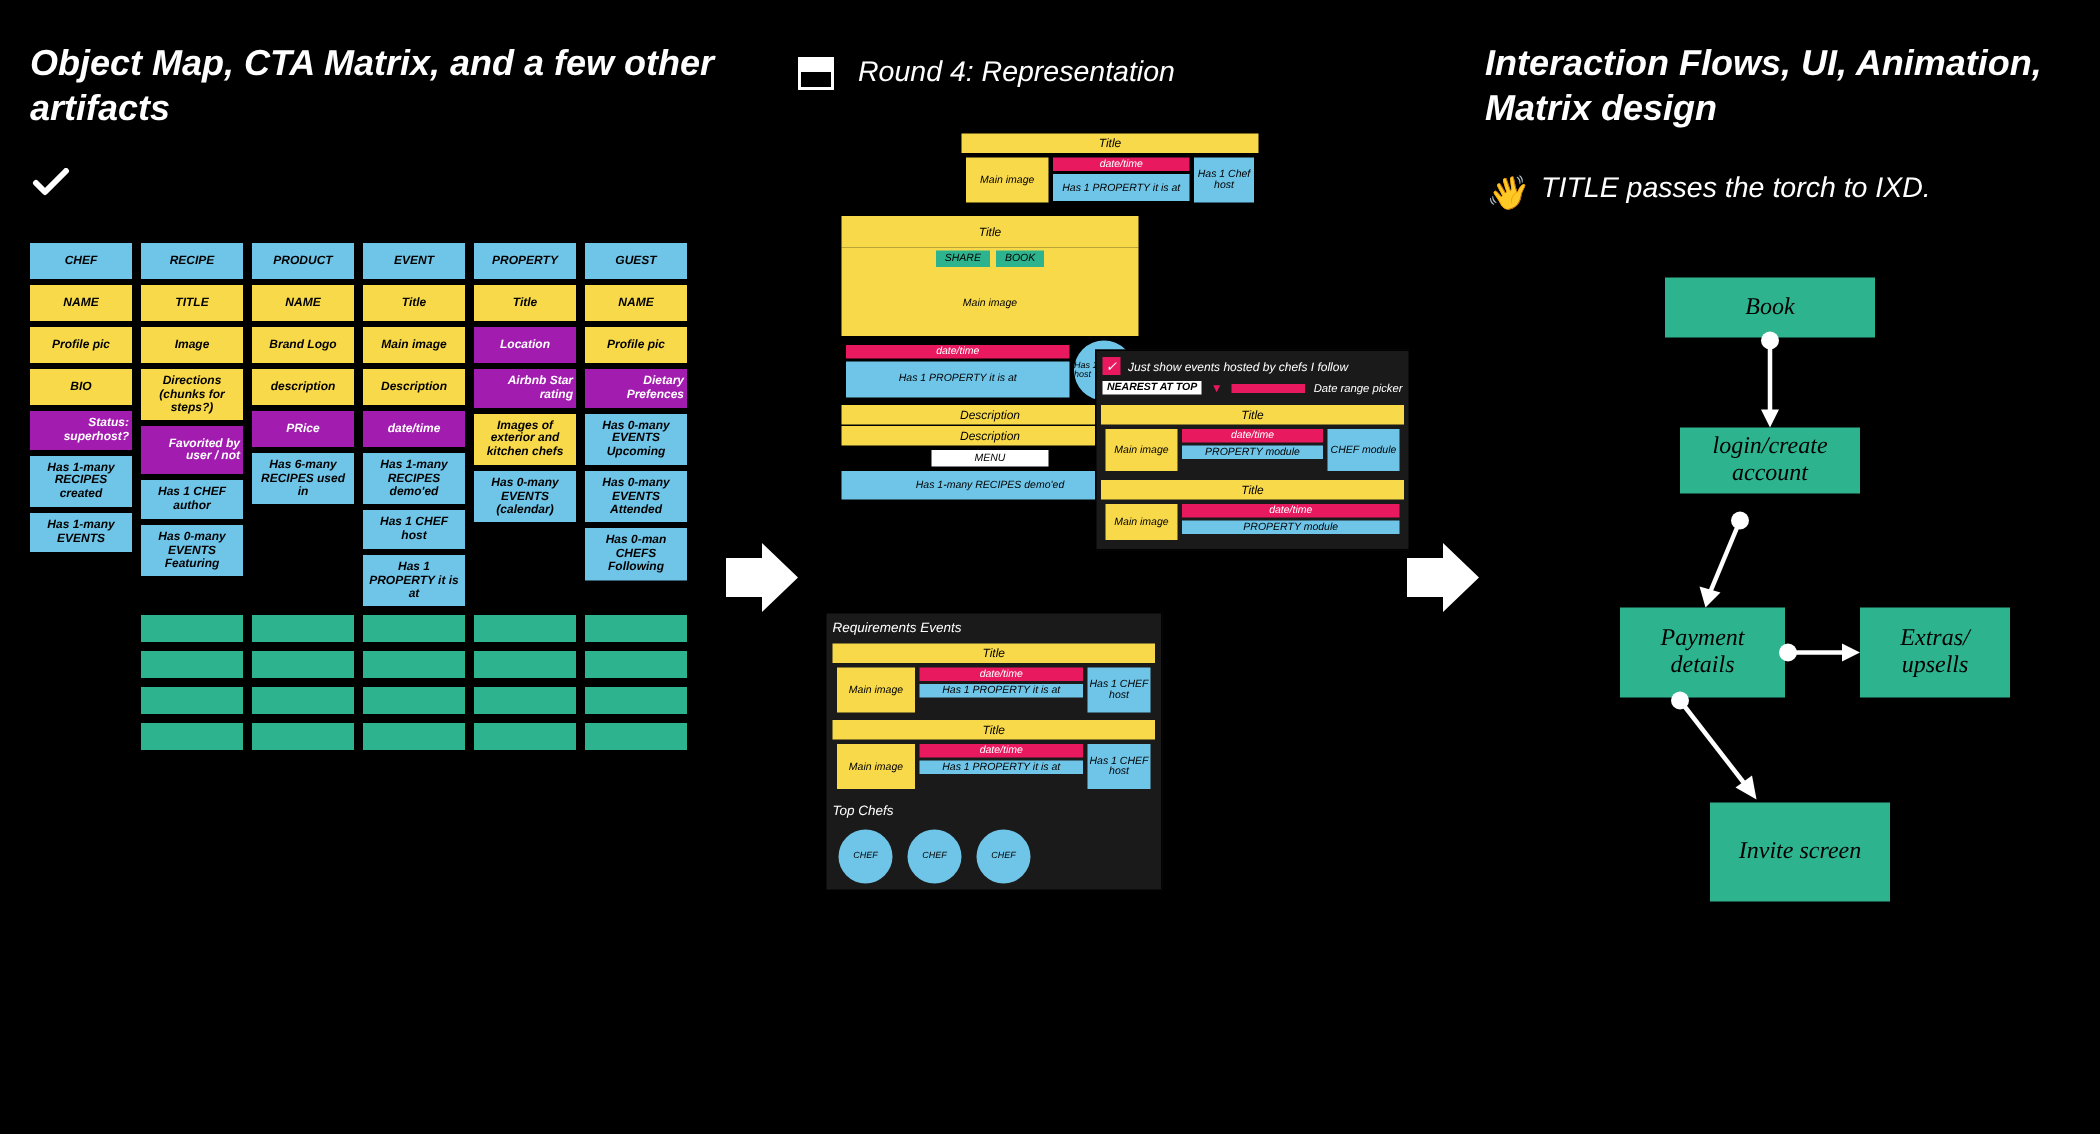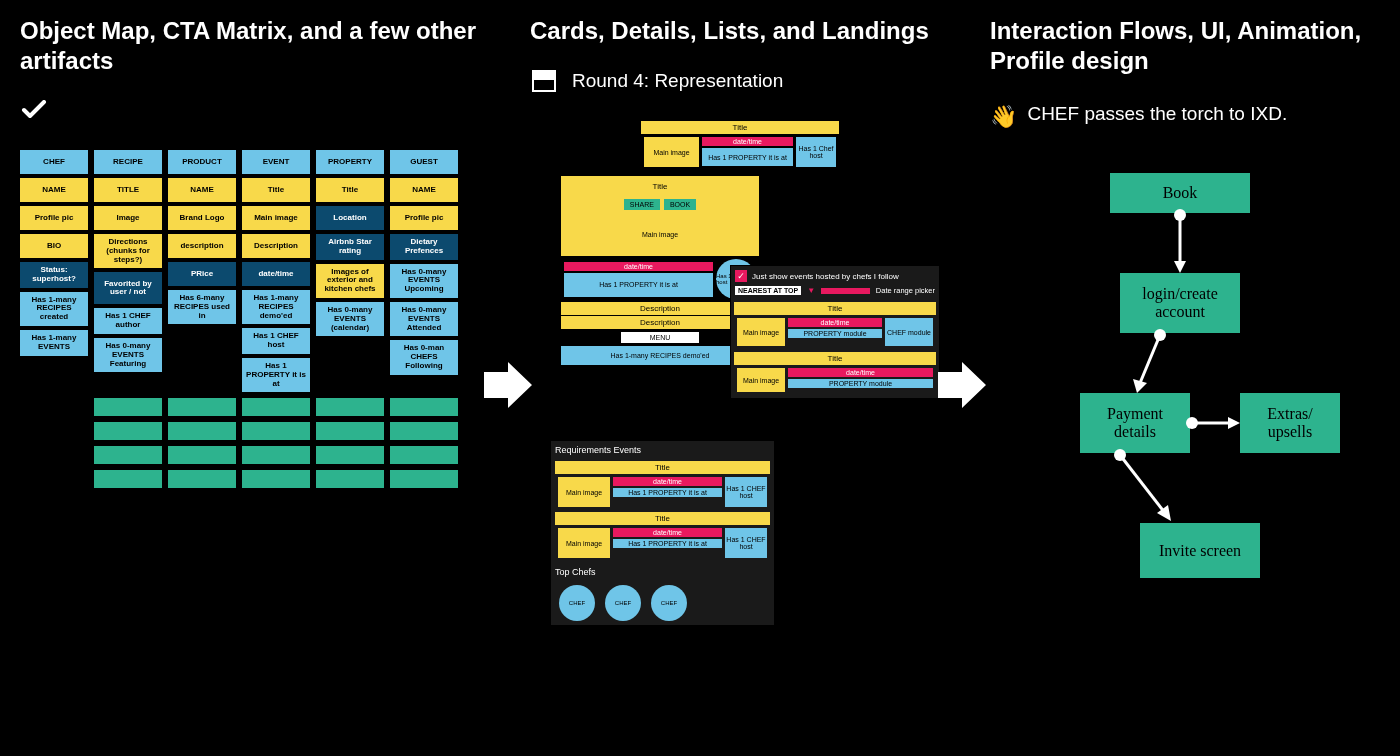--- a/index.html
+++ b/index.html
@@ -1,36 +1,36 @@
 <!DOCTYPE html>
 <html><head>
 <meta charset="utf-8">
 <style>
   * { margin:0; padding:0; box-sizing:border-box; }
   body { background:#000; color:#fff; font-family:"Segoe UI",Arial,sans-serif; width:1400px; height:756px; overflow:hidden; position:relative; }
   .stage { position:relative; width:1400px; height:756px; }
-  .col { position:absolute; top:16px; }
+  .col { position:absolute; top:28px;font-style:italic; }
   .col1 { left:20px; width:460px; }
   .col2 { left:530px; width:400px; }
   .col3 { left:990px; width:390px; }
   h2.heading { font-size:24px; font-weight:700; line-height:1.25; margin-bottom:24px; }
   .round-list { margin-top:10px; }
   .round-item { display:flex; align-items:center; gap:14px; font-size:19px; margin:10px 0; }
   .round-item .icon { width:28px; display:flex; justify-content:center; }
   .handoff { font-size:19px; display:flex; gap:10px; align-items:flex-start; margin-top:10px; line-height:1.5; }
   .handoff .icon { font-size:22px; }
 
   
   .objmap { margin-top:30px; display:flex; gap:6px; }
   .objcol { display:flex; flex-direction:column; gap:4px; width:68px; }
   .cell { font-size:8px; font-weight:700; text-align:center; padding:4px 2px; min-height:24px; display:flex; align-items:center; justify-content:center; color:#000; line-height:1.1; }
   .cell.tall { min-height:32px; }
   .hdr { background:#6fc5e8; }
   .y { background:#f8d94a; }
-  .p { background:#0c4a6e; color:#fff; }
+  .p { background:#a21caf; color:#fff;text-align:right; }
   .b { background:#6fc5e8; }
   .greenbars { margin-top:6px; display:flex; gap:6px; margin-left:74px; }
   .gcol { display:flex; flex-direction:column; gap:6px; width:68px; }
   .gcell { background:#2db38e; height:18px; }
 
   
   .wires { position:relative; margin-top:28px; height:520px; }
   .wf { background:#000; position:absolute; border:1px solid #000; }
   .wf .t { background:#f8d94a; font-size:8px; text-align:center; padding:2px; color:#000; }
   .wf .row { display:flex; gap:3px; padding:3px; }
@@ -160,21 +160,20 @@
       </div>
   </div>
 
   <div class="bigarrow" style="left:484px">
     <svg width="50" height="50">
         <polygon points="0,12 24,12 24,2 48,25 24,48 24,38 0,38" fill="#fff"></polygon>
       </svg>
   </div>
 
   <div class="col col2">
-    <h2 class="heading">Cards, Details, Lists, and Landings</h2>
     <div class="round-item">
       <span class="icon">
         <svg width="24" height="22" viewBox="0 0 24 22">
             <rect x="1" y="1" width="22" height="20" fill="none" stroke="#fff" stroke-width="2"></rect>
             <rect x="1" y="1" width="22" height="9" fill="#fff"></rect>
           </svg>
       </span>
       <span>Round 4: Representation</span>
     </div>
 
@@ -282,32 +281,32 @@
     </div>
   </div>
 
   <div class="bigarrow" style="left:938px">
     <svg width="50" height="50">
         <polygon points="0,12 24,12 24,2 48,25 24,48 24,38 0,38" fill="#fff"></polygon>
       </svg>
   </div>
 
   <div class="col col3">
-    <h2 class="heading">Interaction Flows, UI, Animation, Profile design</h2>
+    <h2 class="heading">Interaction Flows, UI, Animation, Matrix design</h2>
     <div class="handoff">
       <span class="icon">👋</span>
-      <span>CHEF  passes the torch to IXD.</span>
+      <span>TITLE  passes the torch to IXD.</span>
     </div>
 
     <div class="flow">
       <div class="node" style="left:120px;top:10px;width:140px;height:40px">Book</div>
-      <div class="node" style="left:130px;top:110px;width:120px;height:60px">login/create account</div>
+      <div class="node" style="left:130px;top:110px;width:120px;height:44px">login/create account</div>
       <div class="node" style="left:90px;top:230px;width:110px;height:60px">Payment details</div>
       <div class="node" style="left:250px;top:230px;width:100px;height:60px">Extras/ upsells</div>
-      <div class="node" style="left:150px;top:360px;width:120px;height:55px">Invite screen</div>
+      <div class="node" style="left:150px;top:360px;width:120px;height:66px">Invite screen</div>
 
       <svg class="farrow" style="left:0;top:0" width="390" height="450">
 
         <circle class="dot" cx="190" cy="52" r="6"></circle>
         <line x1="190" y1="52" x2="190" y2="100"></line>
         <polygon points="190,110 184,98 196,98"></polygon>
 
         <circle class="dot" cx="170" cy="172" r="6"></circle>
         <line x1="170" y1="172" x2="150" y2="220"></line>
         <polygon points="147,230 143,216 157,220"></polygon>

